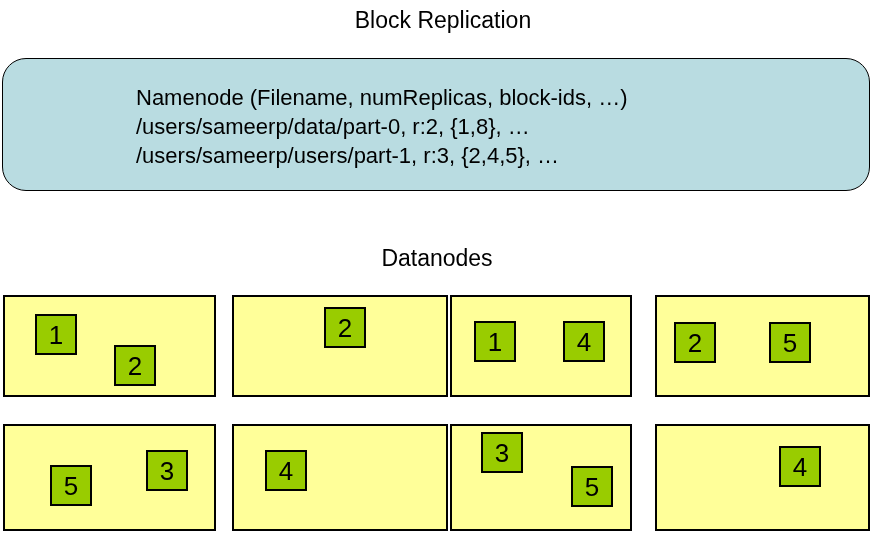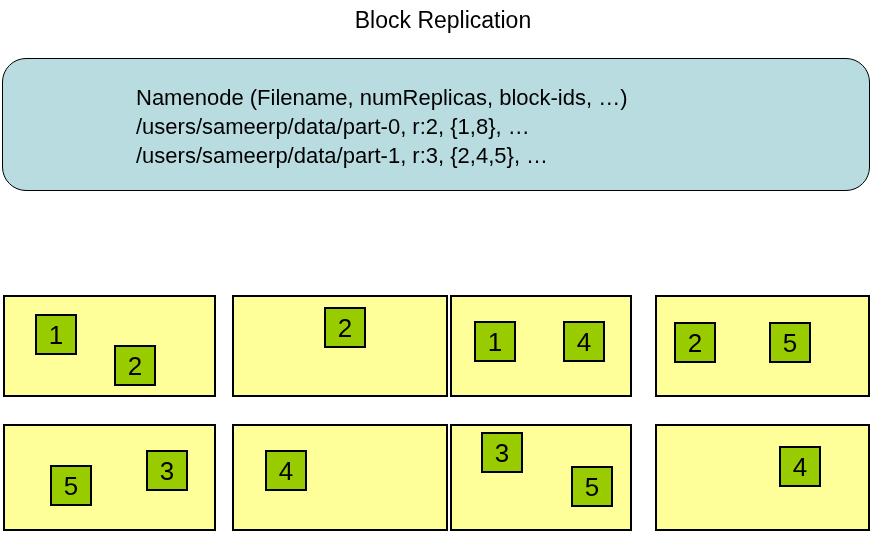--- a/index.html
+++ b/index.html
@@ -83,23 +83,24 @@
 </style>
 </head>
 <body>
 
 <div class="page" style="--namenode-fill: #B9DCE1; --datanode-fill: #FFFF99; --block-fill: #99CC00; --outline: #000000;">
   <div class="title">Block Replication</div>
 
   <div class="namenode">
     <div class="nn-line">Namenode (Filename, numReplicas, block-ids, …)</div>
     <div class="nn-line">/users/sameerp/data/part-0, r:2, {1,8}, …</div>
-    <div class="nn-line">/users/sameerp/data/part-1, r:3, {2,4,5}, …</div>
+    <div class="nn-line">/users/sameerp/users/part-1, r:3, {2,4,5}, …</div>
   </div>
 
+  <div class="subtitle">Datanodes</div>
 
   <div class="datanode dn0">
       <div class="block" style="left: 30px; top: 17px;">1</div>
       <div class="block" style="left: 109px; top: 48px;">2</div>
     </div>
   <div class="datanode dn1">
       <div class="block" style="left: 90px; top: 10px;">2</div>
     </div>
   <div class="datanode dn2">
       <div class="block" style="left: 22px; top: 24px;">1</div>

